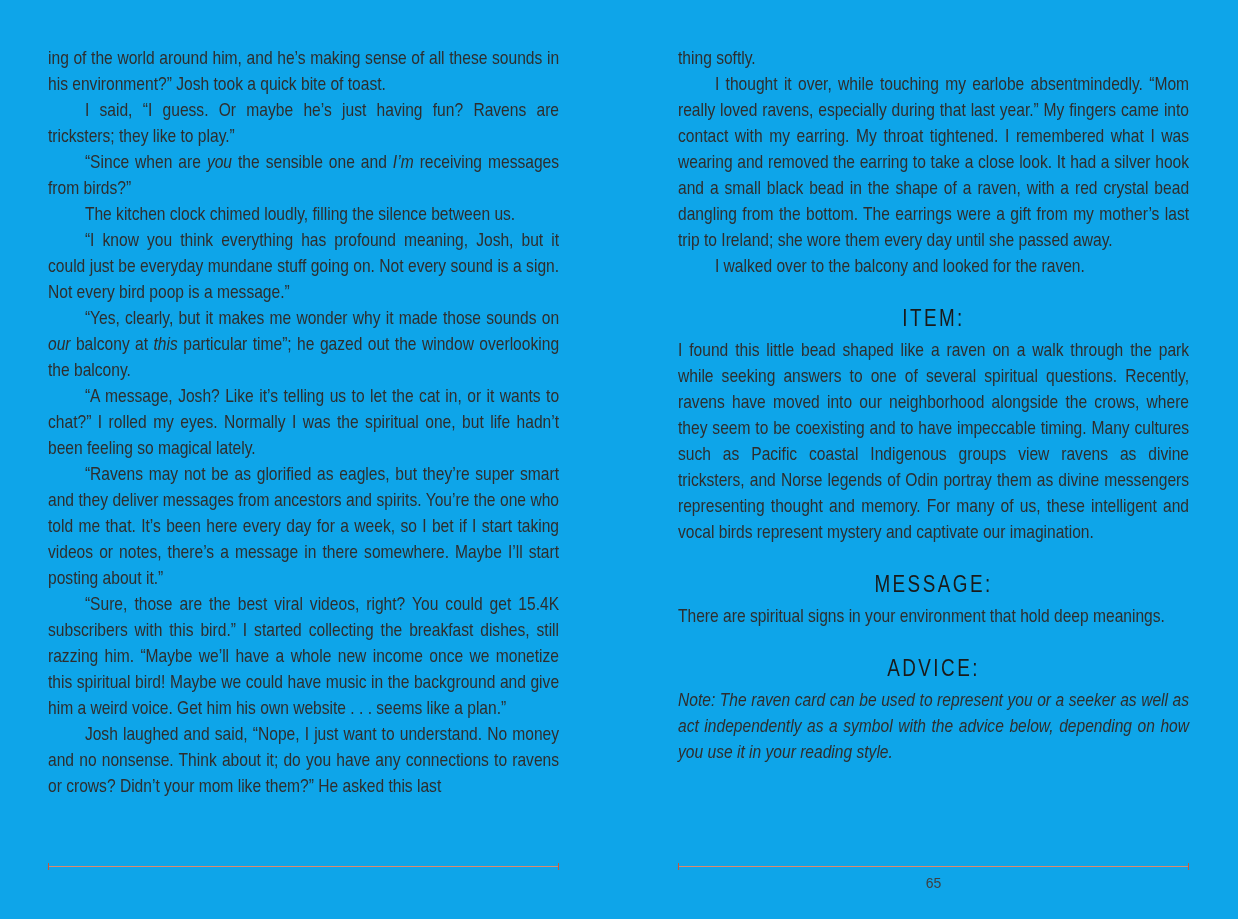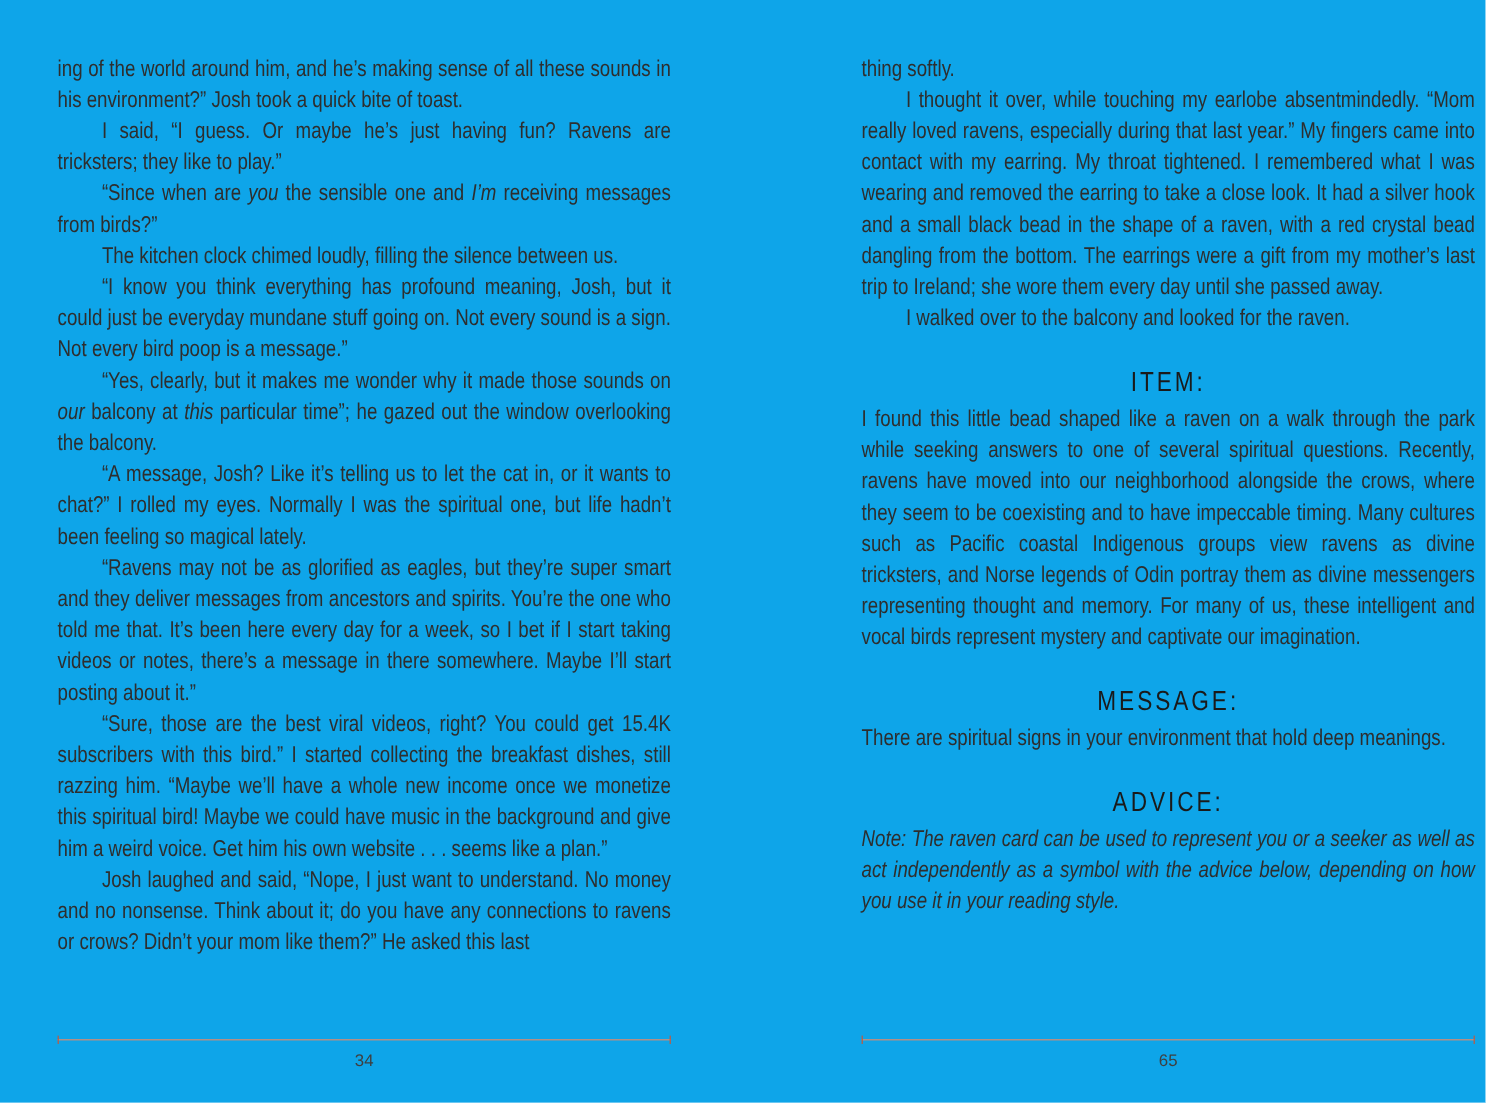--- a/index.html
+++ b/index.html
@@ -12,21 +12,21 @@
   .spread{
     position:relative;
     width:1238px;height:919px;
     background:#0ea5e9;
     overflow:hidden;
     font-family:"Liberation Sans","DejaVu Sans",sans-serif;
     color:var(--text-color);
   }
   .page{position:absolute;top:0;height:919px;width:511px;}
   .page-left{left:48px;}
-  .page-right{left:678px;margin-left:40px;}
+  .page-right{left:678px;}
   .page-text{
     position:absolute;top:45px;left:0;
     width:623px;
     transform:scaleX(0.8203);
     transform-origin:0 0;
     font-size:19px;
     line-height:26px;
   }
   .body-p{
     margin:0;
@@ -81,21 +81,20 @@
         <p class="body-p indent">The kitchen clock chimed loudly, filling the silence between us.</p>
         <p class="body-p indent">“I know you think everything has profound meaning, Josh, but it could just be everyday mundane stuff going on. Not every sound is a sign. Not every bird poop is a message.”</p>
         <p class="body-p indent">“Yes, clearly, but it makes me wonder why it made those sounds on <em>our</em> balcony at <em>this</em> particular time”; he gazed out the window overlooking the balcony.</p>
         <p class="body-p indent">“A message, Josh? Like it’s telling us to let the cat in, or it wants to chat?” I rolled my eyes. Normally I was the spiritual one, but life hadn’t been feeling so magical lately.</p>
         <p class="body-p indent">“Ravens may not be as glorified as eagles, but they’re super smart and they deliver messages from ancestors and spirits. You’re the one who told me that. It’s been here every day for a week, so I bet if I start taking videos or notes, there’s a message in there somewhere. Maybe I’ll start posting about it.”</p>
         <p class="body-p indent">“Sure, those are the best viral videos, right? You could get 15.4K subscribers with this bird.” I started collecting the breakfast dishes, still razzing him. “Maybe we’ll have a whole new income once we monetize this spiritual bird! Maybe we could have music in the background and give him a weird voice. Get him his own website . . . seems like a plan.”</p>
         <p class="body-p indent">Josh laughed and said, “Nope, I just want to understand. No money and no nonsense. Think about it; do you have any connections to ravens or crows? Didn’t your mom like them?” He asked this last</p>
       </div>
     <div class="page-footer">
       <div class="footer-rule"></div>
-      <div class="page-number">34</div>
     </div>
   </div>
 
   <div class="page page-right">
     <div class="page-text">
         <p class="body-p">thing softly.</p>
         <p class="body-p indent">I thought it over, while touching my earlobe absentmindedly. “Mom really loved ravens, especially during that last year.” My fingers came into contact with my earring. My throat tightened. I remembered what I was wearing and removed the earring to take a close look. It had a silver hook and a small black bead in the shape of a raven, with a red crystal bead dangling from the bottom. The earrings were a gift from my mother’s last trip to Ireland; she wore them every day until she passed away.</p>
         <p class="body-p indent">I walked over to the balcony and looked for the raven.</p>
         <div class="section-heading">ITEM:</div>
         <p class="body-p">I found this little bead shaped like a raven on a walk through the park while seeking answers to one of several spiritual questions. Recently, ravens have moved into our neighborhood alongside the crows, where they seem to be coexisting and to have impeccable timing. Many cultures such as Pacific coastal Indigenous groups view ravens as divine tricksters, and Norse legends of Odin portray them as divine messengers representing thought and memory. For many of us, these intelligent and vocal birds represent mystery and captivate our imagination.</p>

